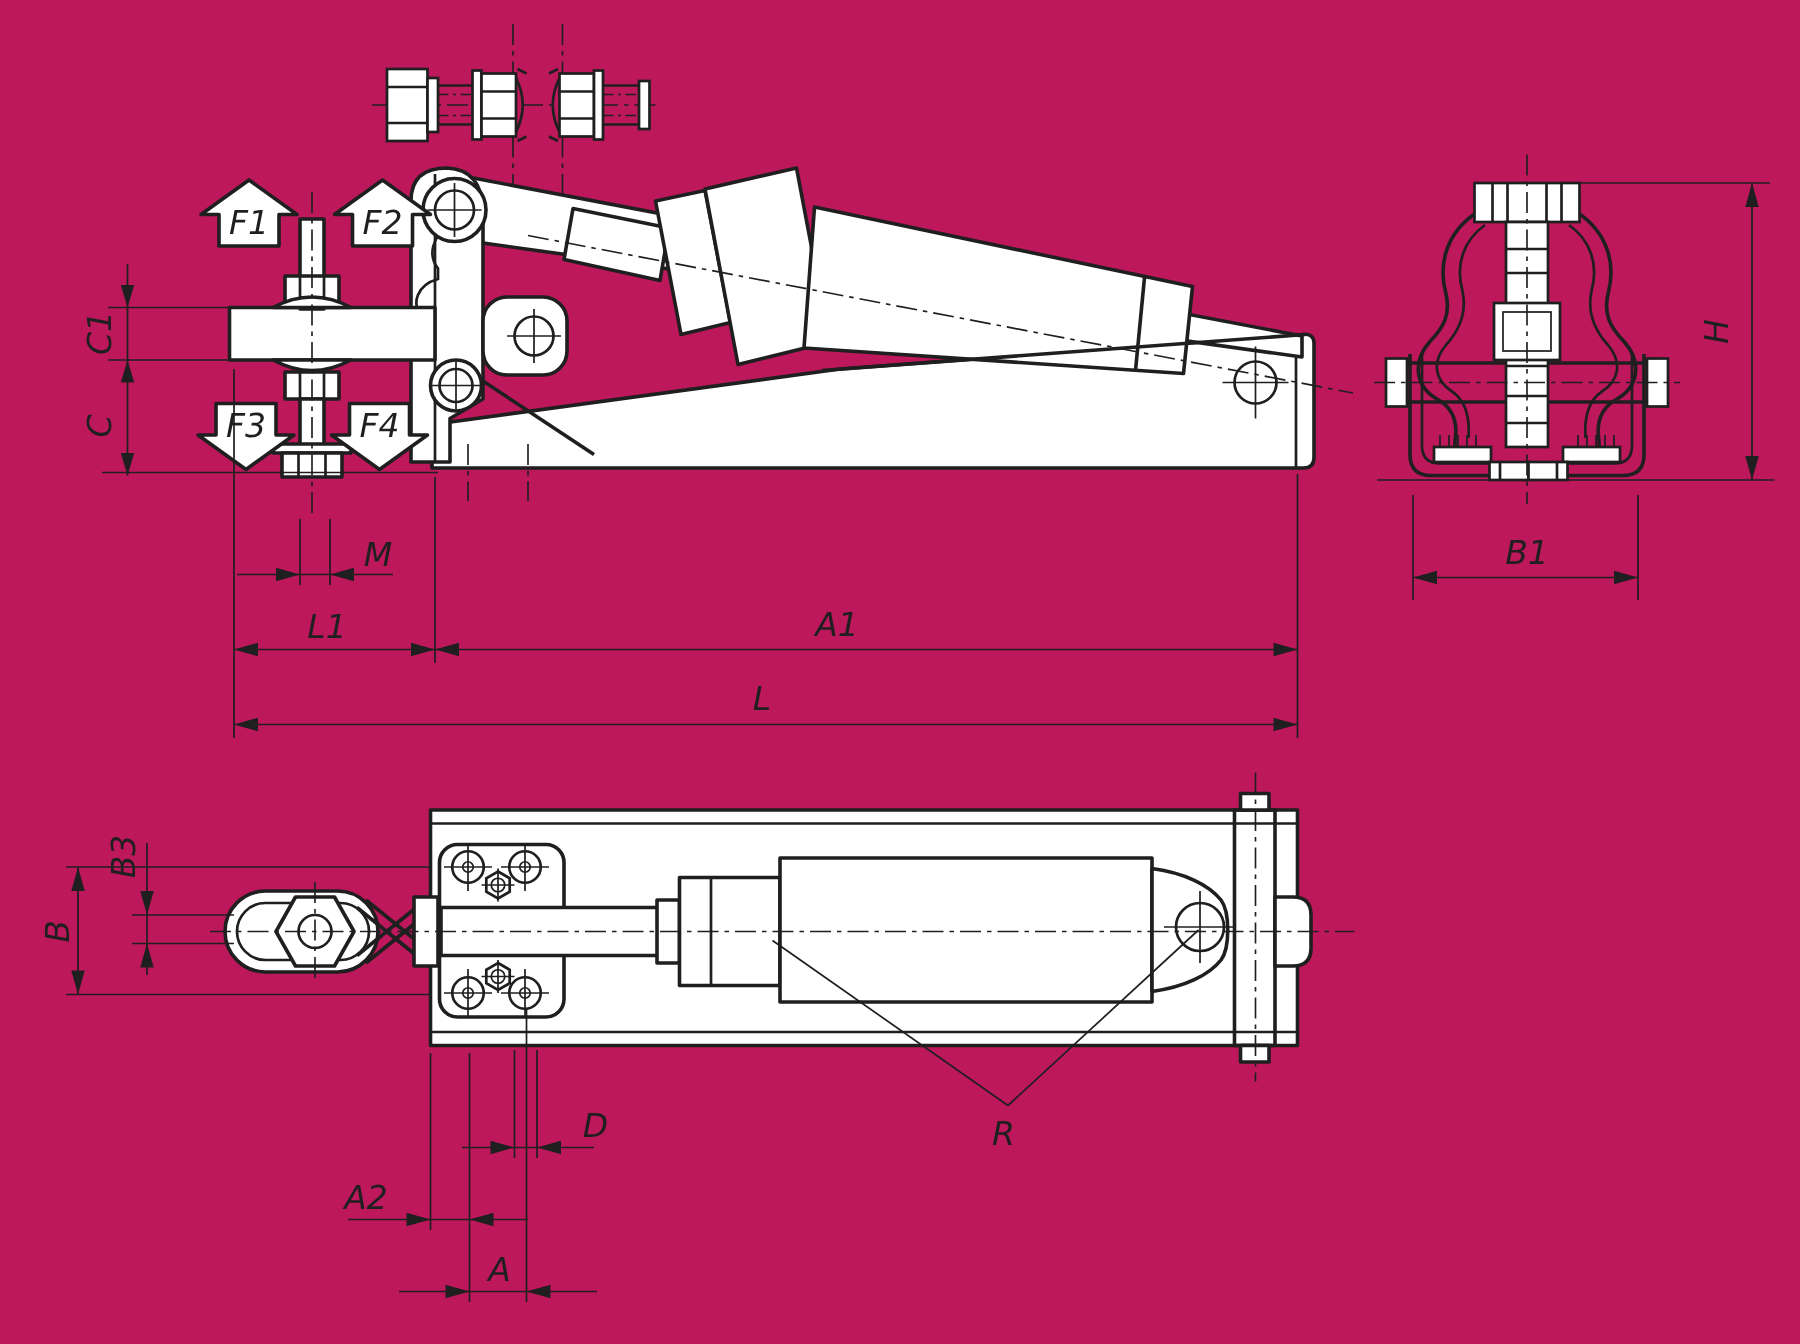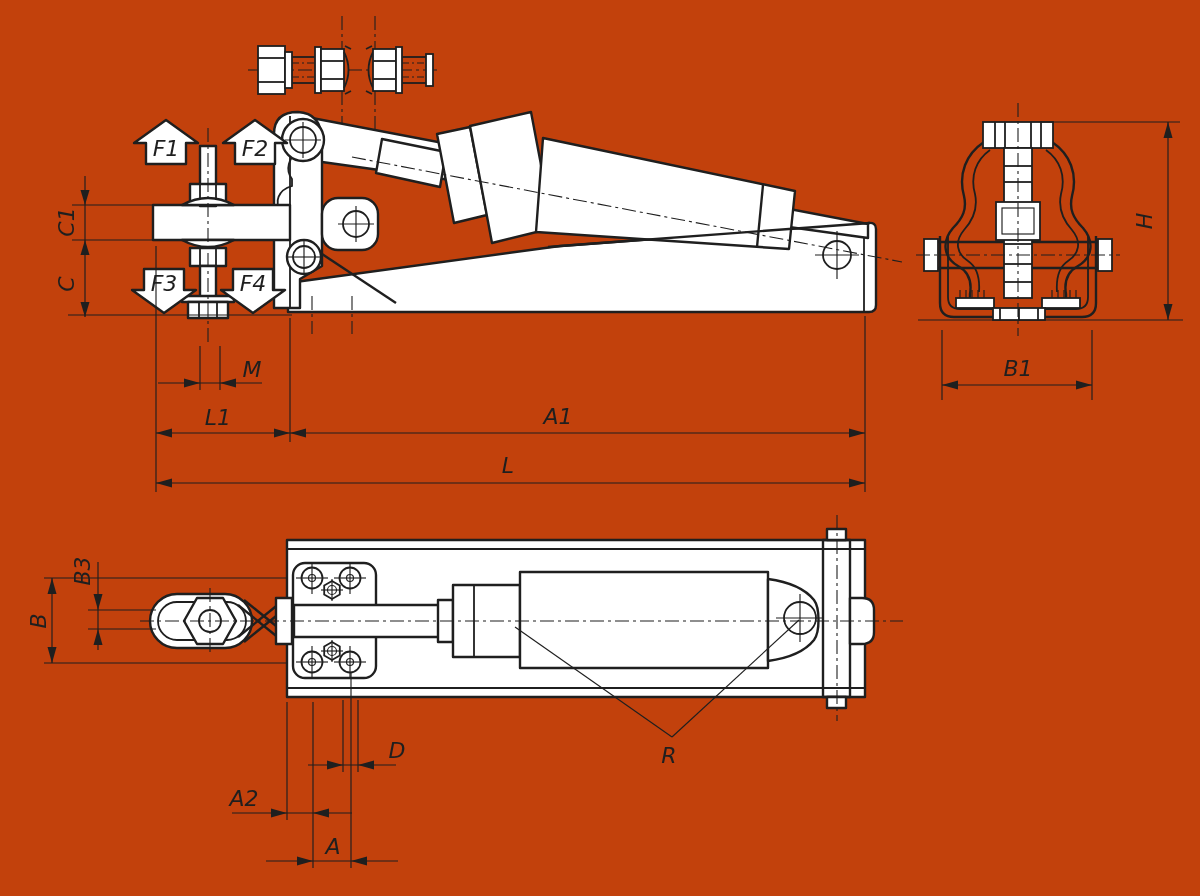--- a/index.html
+++ b/index.html
@@ -1,16 +1,16 @@
 <!DOCTYPE html>
 <html><head>
 <meta charset="utf-8">
 <style>
   html,body{margin:0;padding:0;background:#ffffff;}
-  .stage{width:1200px;height:896px;background:#c2410c;position:relative;overflow:hidden;}
+  .stage{width:1200px;height:896px;background:#be185d;position:relative;overflow:hidden;}
   .ol{fill:#ffffff;stroke:#1f1f1f;stroke-width:2.4;stroke-linejoin:round;}
   .oln{fill:none;stroke:#1f1f1f;stroke-width:2.4;stroke-linejoin:round;}
   .med{fill:none;stroke:#1f1f1f;stroke-width:1.8;}
   .medw{fill:#ffffff;stroke:#1f1f1f;stroke-width:1.8;}
   .thin{fill:none;stroke:#1f1f1f;stroke-width:1.15;}
   .cl{fill:none;stroke:#1f1f1f;stroke-width:1.1;stroke-dasharray:14 4 3 4;}
   .thr{fill:none;stroke:#1f1f1f;stroke-width:1.1;stroke-dasharray:7 3 2 3;}
   .ah{fill:#1f1f1f;stroke:none;}
   .lbl{font:italic 22px "DejaVu Sans", sans-serif;fill:#1f1f1f;}
 </style>

